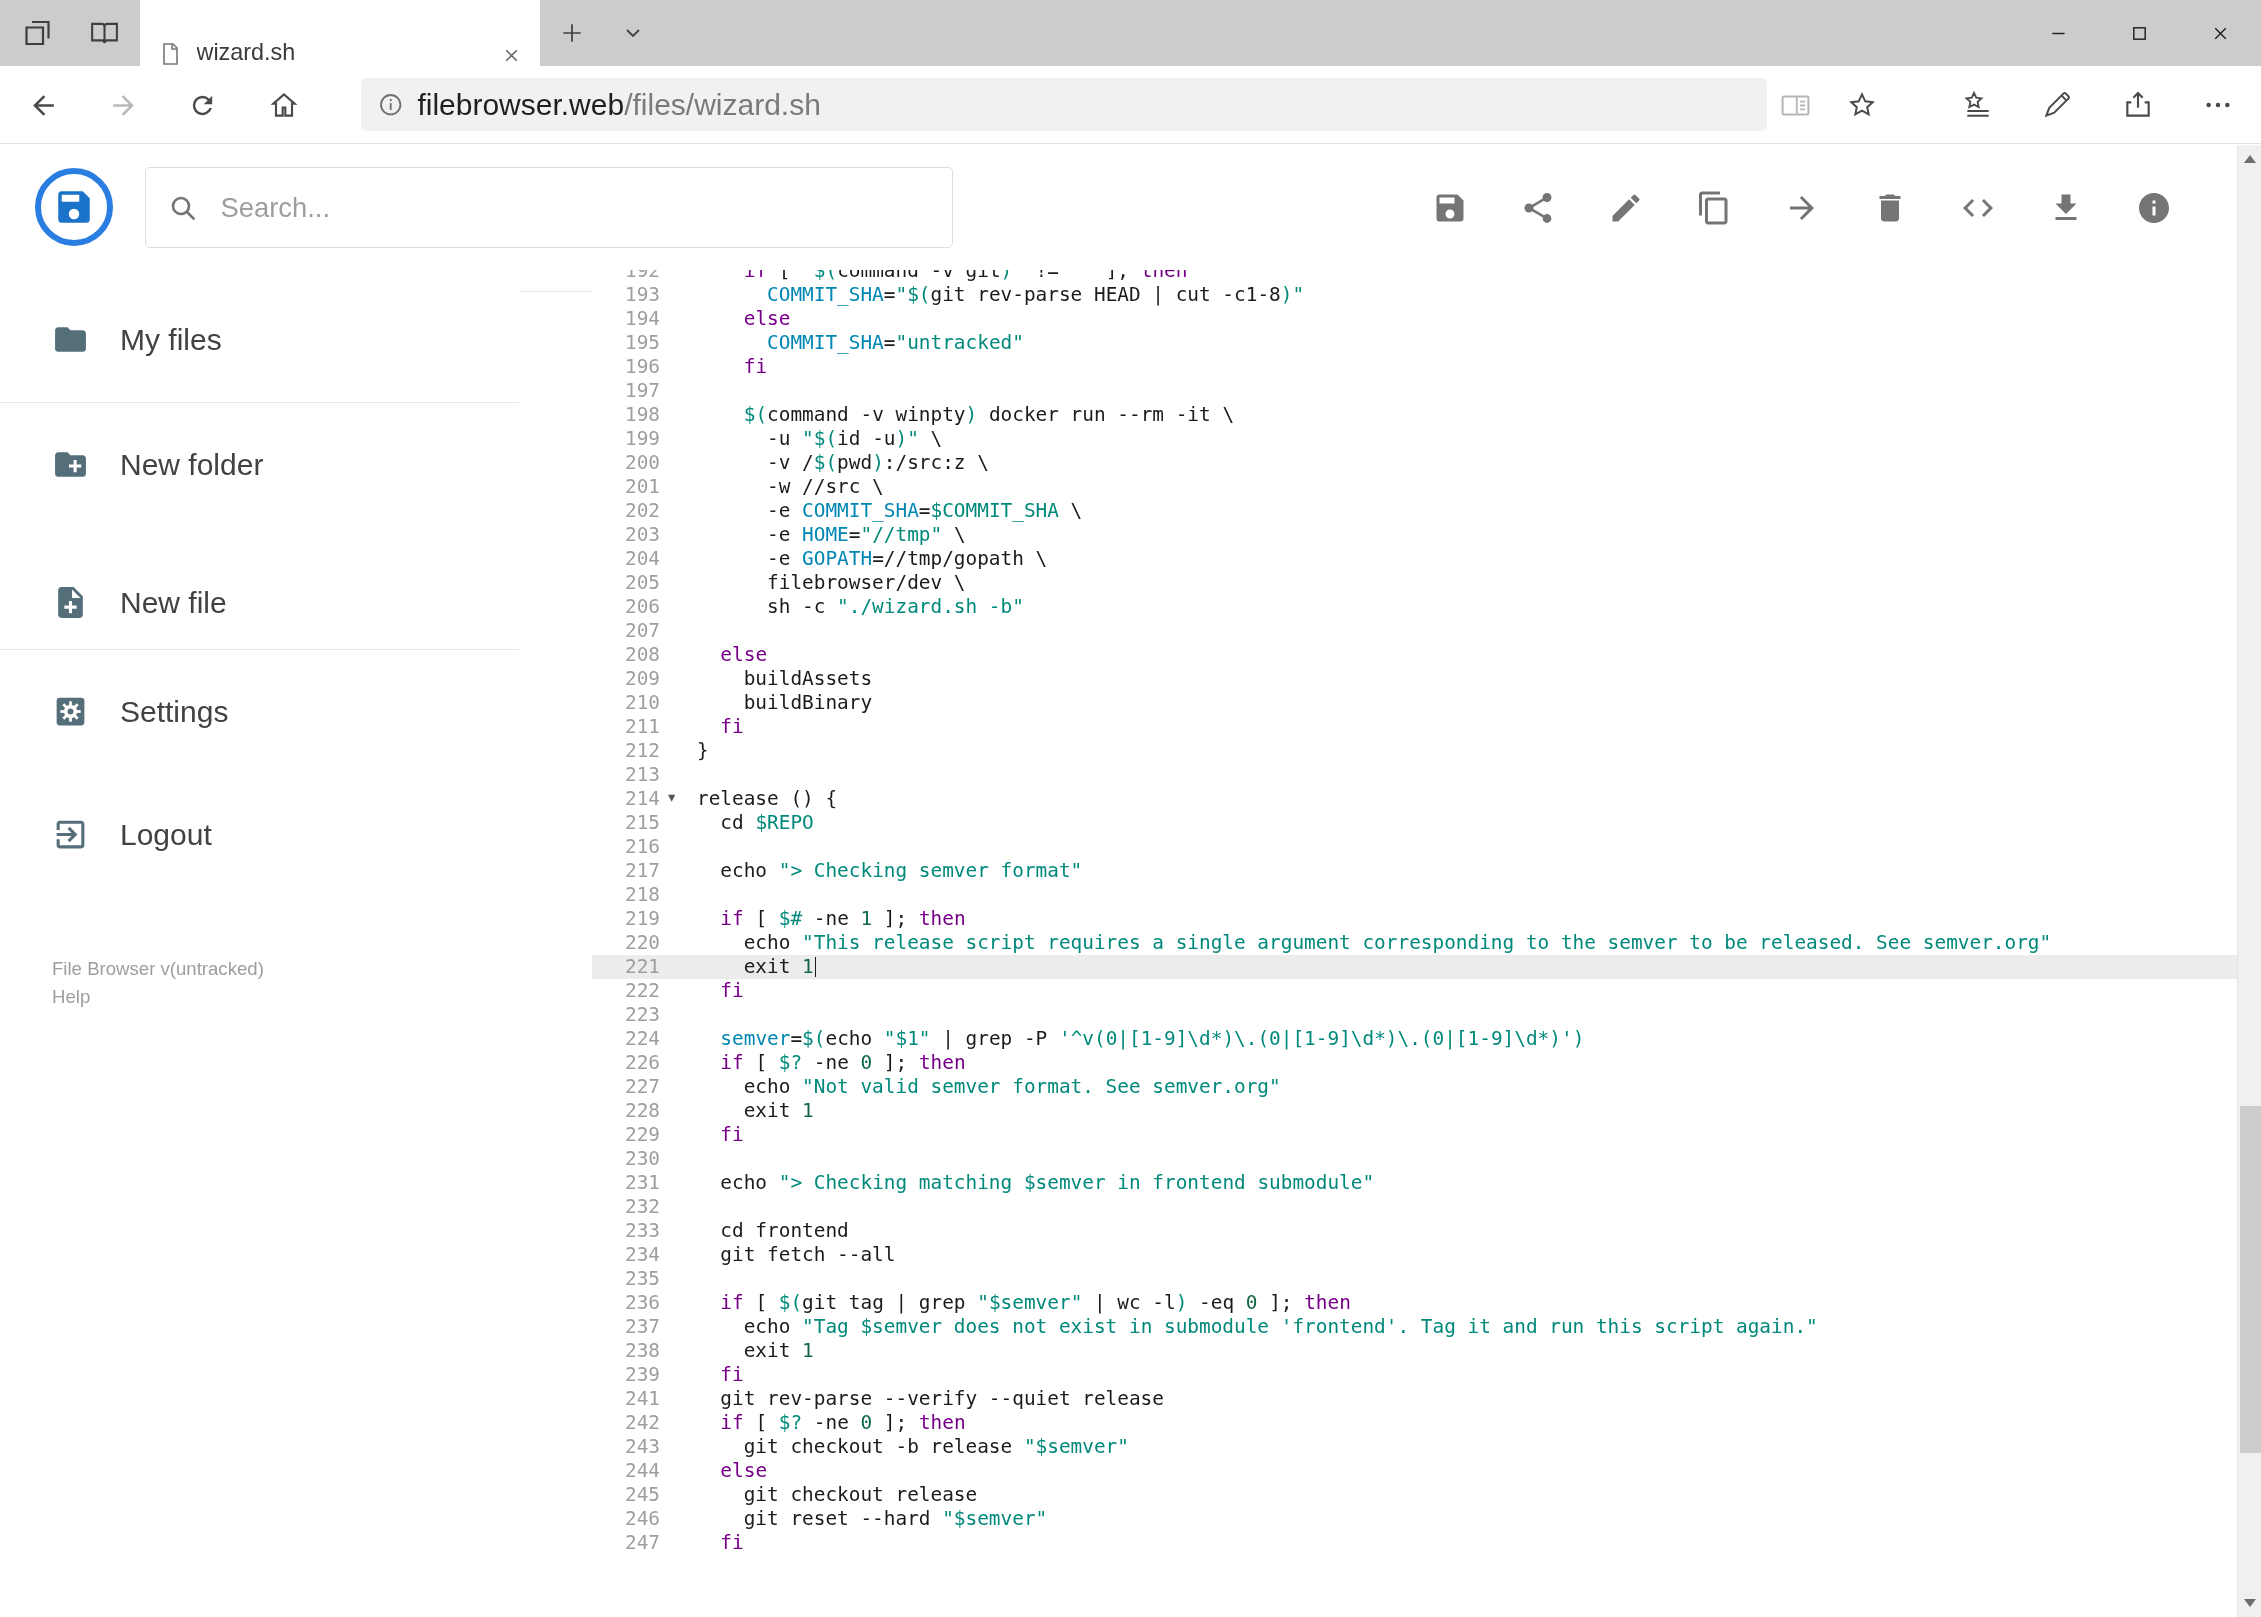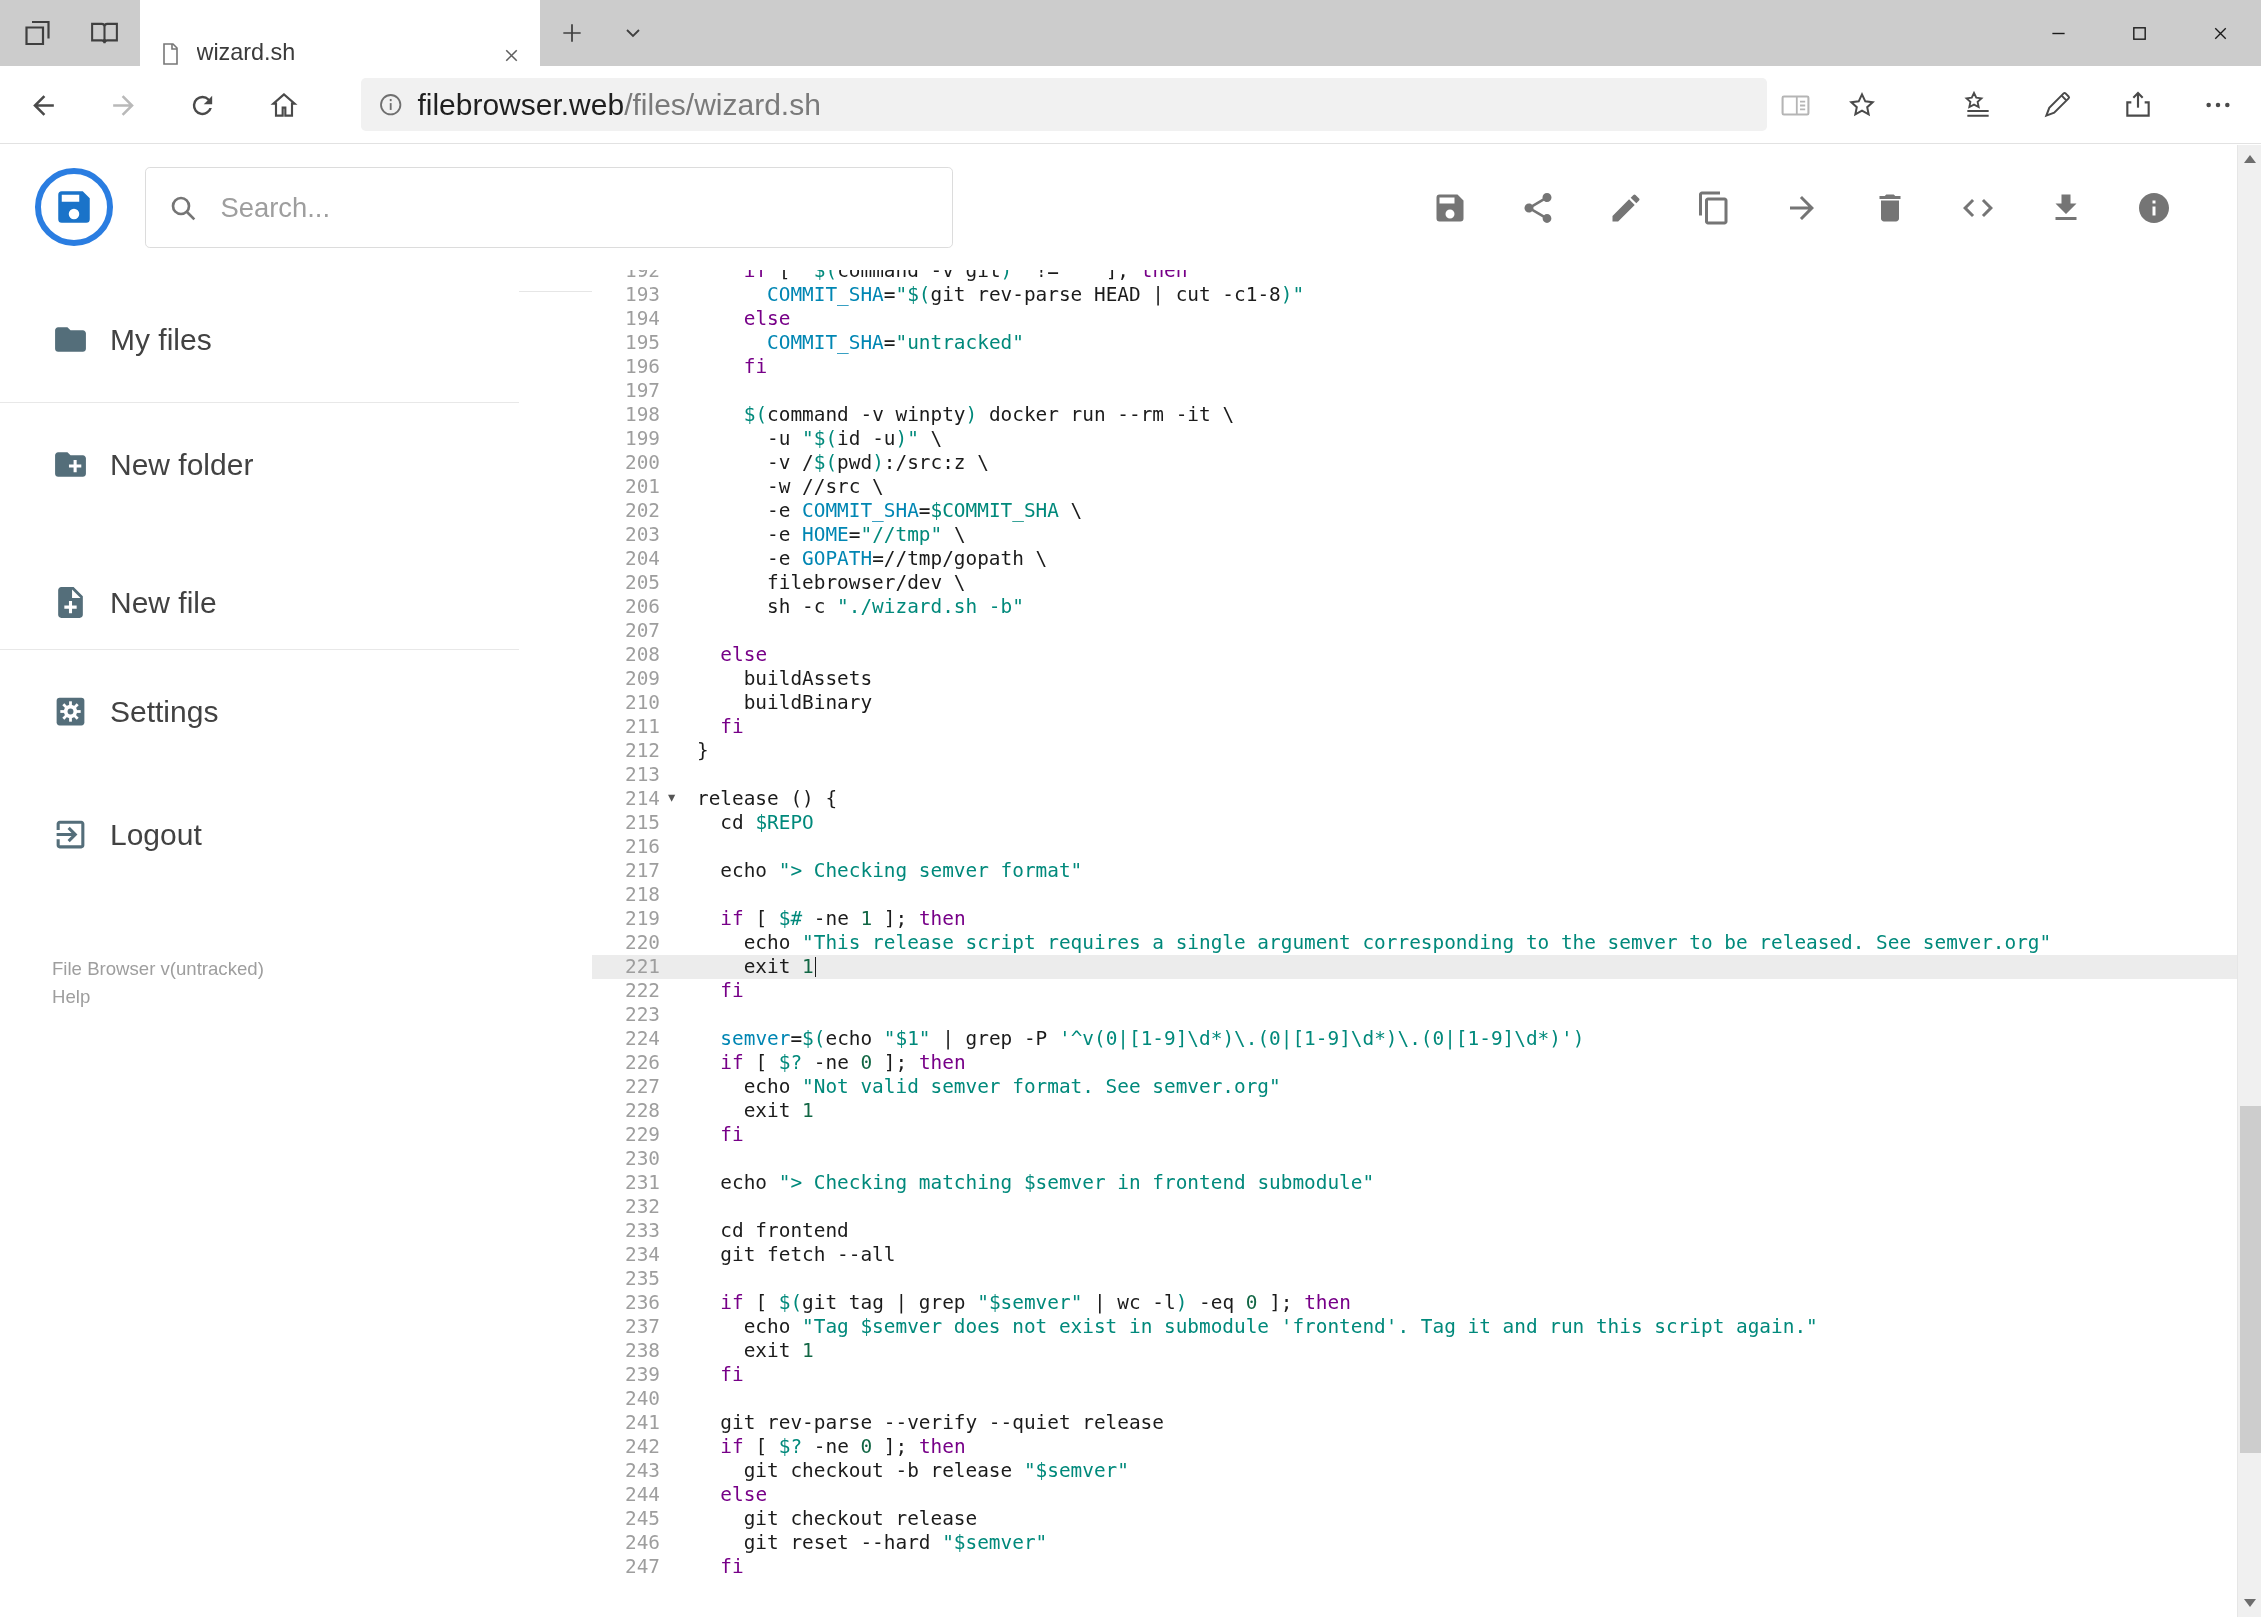--- a/index.html
+++ b/index.html
@@ -30,21 +30,21 @@
   .app-header{position:absolute;top:145px;left:0;right:0;height:147px;background:#fff;border-bottom:0.8px solid #e6e6e6;box-sizing:border-box;}
   .logo{position:absolute;left:35px;top:22.6px;width:78px;height:78px;border-radius:50%;border:6.5px solid #2a7de1;box-sizing:border-box;display:flex;align-items:center;justify-content:center;background:#fff;}
   .searchbox{position:absolute;left:145px;top:22px;width:808px;height:81px;border:1.6px solid #dcdcdc;border-radius:4.8px;background:#fff;display:flex;align-items:center;box-sizing:border-box;padding:0 21px;}
   .searchbox input{border:none;outline:none;background:transparent;font-size:27.4px;color:#333;font-family:"Liberation Sans",sans-serif;margin-left:19.4px;flex:1;}
   .searchbox input::placeholder{color:#9e9e9e;}
   .header-actions{position:absolute;left:1424px;top:0;height:125px;display:flex;align-items:center;gap:36px;}
   .action-btn{width:52px;height:52px;display:flex;align-items:center;justify-content:center;background:none;border:none;color:#757575;}
 
   
   .sidebar{position:absolute;top:270px;left:0;width:519px;bottom:0;background:#fff;}
-  .si{position:absolute;left:52px;height:73px;display:flex;align-items:center;gap:21px;cursor:pointer;}
+  .si{position:absolute;left:52px;height:73px;display:flex;align-items:center;gap:31px;cursor:pointer;}
   .si .lbl{font-size:30px;color:#424242;}
   .si .ic{color:#546e7a;display:flex;}
   .sdiv{position:absolute;left:0;width:519px;height:0.8px;background:#e8e8e8;}
   .sfoot{position:absolute;left:52px;font-size:18.6px;color:#9e9e9e;line-height:28px;}
 
   
   .editor{position:absolute;left:592px;top:270px;right:24px;bottom:0;overflow:hidden;background:#fff;
           font-family:"DejaVu Sans Mono",monospace;font-size:19.4px;line-height:24px;}
   .lines{margin-top:-11.3px;}
   .row{height:24px;white-space:pre;position:relative;}
@@ -378,21 +378,20 @@
         <div class="row"><span class="gut">230</span><span class="ct"></span></div>
         <div class="row"><span class="gut">231</span><span class="ct"><span class="tk-p">  echo </span><span class="tk-s">"&gt; Checking matching </span><span class="tk-s">$semver</span><span class="tk-s"> in frontend submodule"</span></span></div>
         <div class="row"><span class="gut">232</span><span class="ct"></span></div>
         <div class="row"><span class="gut">233</span><span class="ct"><span class="tk-p">  cd frontend</span></span></div>
         <div class="row"><span class="gut">234</span><span class="ct"><span class="tk-p">  git fetch --all</span></span></div>
         <div class="row"><span class="gut">235</span><span class="ct"></span></div>
         <div class="row"><span class="gut">236</span><span class="ct"><span class="tk-p">  </span><span class="tk-k">if</span><span class="tk-p"> [ </span><span class="tk-s">$(</span><span class="tk-p">git tag | grep </span><span class="tk-s">"$semver"</span><span class="tk-p"> | wc -l</span><span class="tk-s">)</span><span class="tk-p"> -eq </span><span class="tk-n">0</span><span class="tk-p"> ]; </span><span class="tk-k">then</span></span></div>
         <div class="row"><span class="gut">237</span><span class="ct"><span class="tk-p">    echo </span><span class="tk-s">"Tag $semver does not exist in submodule 'frontend'. Tag it and run this script again."</span></span></div>
         <div class="row"><span class="gut">238</span><span class="ct"><span class="tk-p">    exit </span><span class="tk-n">1</span></span></div>
         <div class="row"><span class="gut">239</span><span class="ct"><span class="tk-p">  </span><span class="tk-k">fi</span></span></div>
-        <div class="row"><span class="gut">240</span><span class="ct"></span></div>
         <div class="row"><span class="gut">241</span><span class="ct"><span class="tk-p">  git rev-parse --verify --quiet release</span></span></div>
         <div class="row"><span class="gut">242</span><span class="ct"><span class="tk-p">  </span><span class="tk-k">if</span><span class="tk-p"> [ </span><span class="tk-s">$?</span><span class="tk-p"> -ne </span><span class="tk-n">0</span><span class="tk-p"> ]; </span><span class="tk-k">then</span></span></div>
         <div class="row"><span class="gut">243</span><span class="ct"><span class="tk-p">    git checkout -b release </span><span class="tk-s">"$semver"</span></span></div>
         <div class="row"><span class="gut">244</span><span class="ct"><span class="tk-p">  </span><span class="tk-k">else</span></span></div>
         <div class="row"><span class="gut">245</span><span class="ct"><span class="tk-p">    git checkout release</span></span></div>
         <div class="row"><span class="gut">246</span><span class="ct"><span class="tk-p">    git reset --hard </span><span class="tk-s">"$semver"</span></span></div>
         <div class="row"><span class="gut">247</span><span class="ct"><span class="tk-p">  </span><span class="tk-k">fi</span></span></div>
       </div>
   </div>
 

